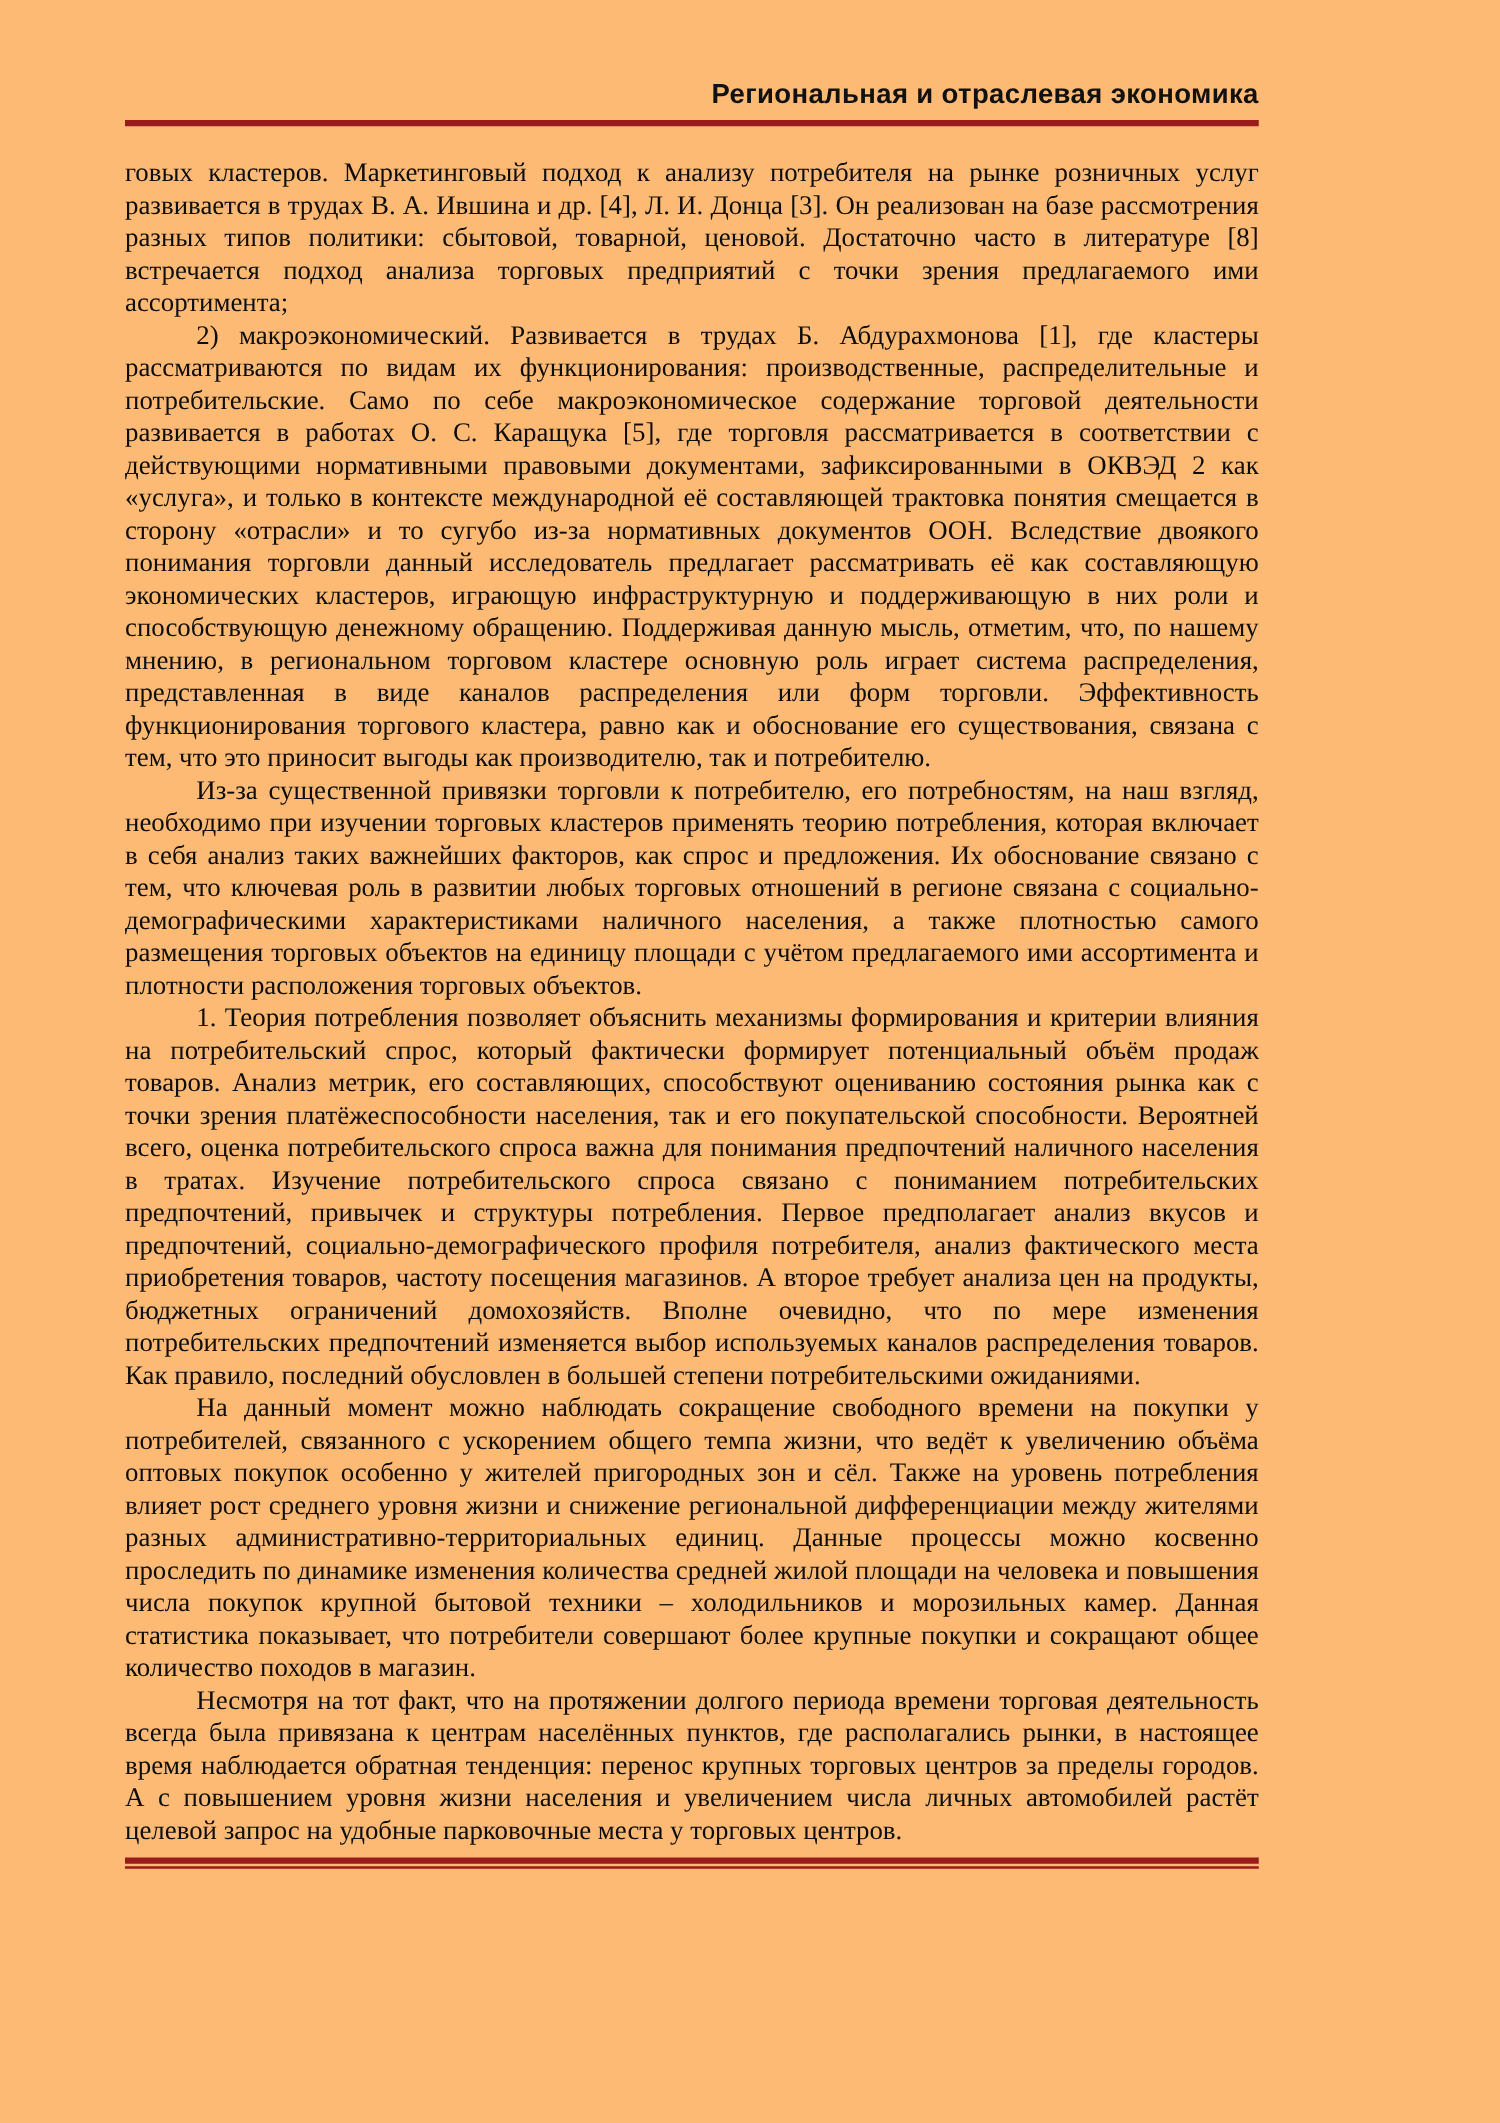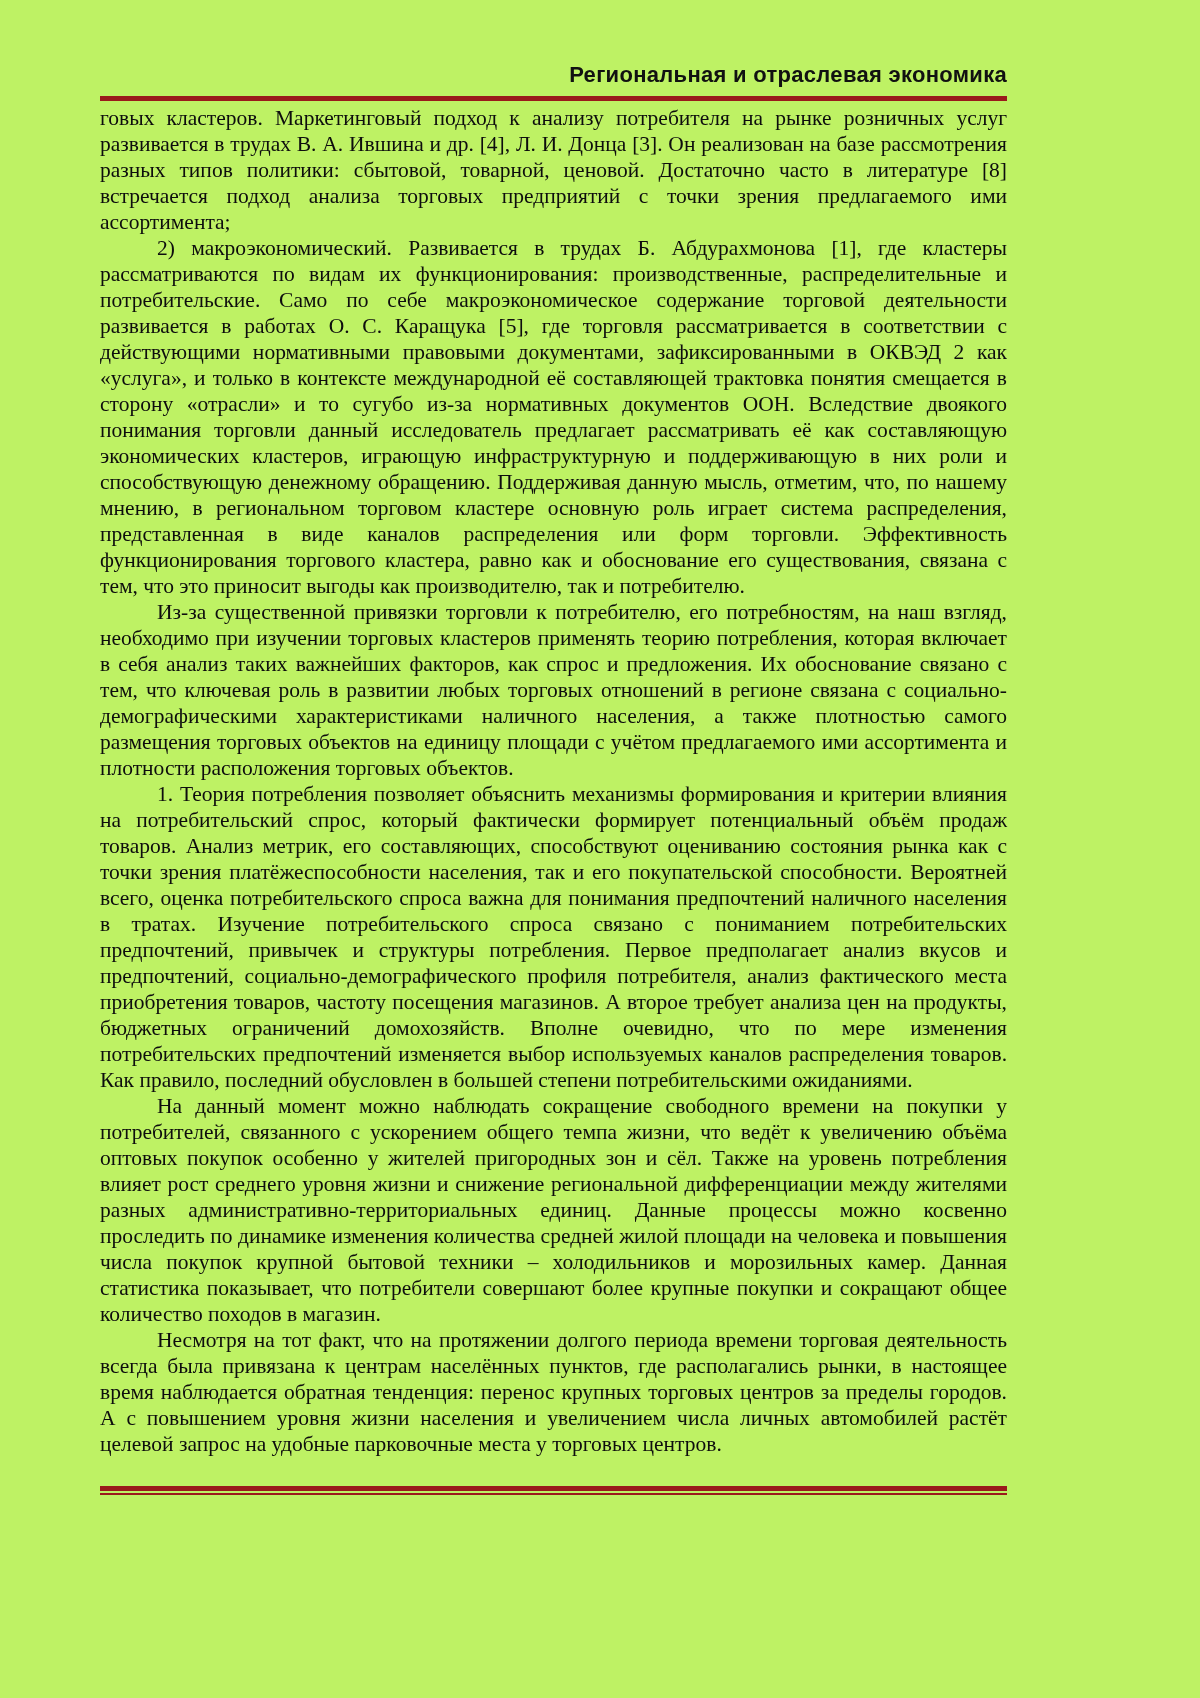--- a/index.html
+++ b/index.html
@@ -5,21 +5,21 @@
   html, body {
     margin: 0;
     padding: 0;
     background: #e8e8e8;
   }
   .page {
     position: relative;
     width: 1200px;
     height: 1698px;
     margin: 0 auto;
-    background: #bef264;
+    background: #fdba74;
     overflow: hidden;
     box-sizing: border-box;
   }
   .content {
     position: absolute;
     left: 100px;
     top: 62px;
     width: 907px;
   }
   .header {
@@ -34,21 +34,21 @@
   .rule-thick {
     height: 5px;
     width: 100%;
   }
   .rule-thin {
     height: 1.5px;
     width: 100%;
     margin-top: 2px;
   }
   .body-text {
-    margin-top: 4px;
+    margin-top: 24px;
     font-family: "Liberation Serif", serif;
     font-size: 21.5px;
     line-height: 26px;
     color: #0d0d0d;
   }
   .body-text p.para {
     margin: 0;
     text-align: justify;
   }
   .body-text p.para.indent {

